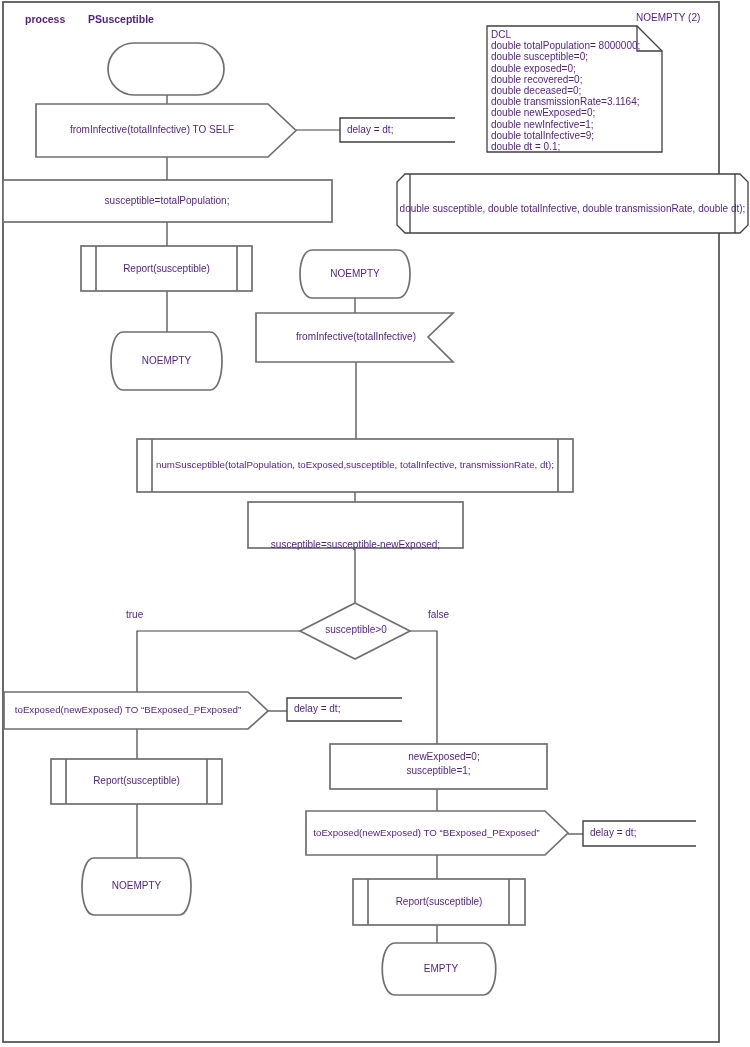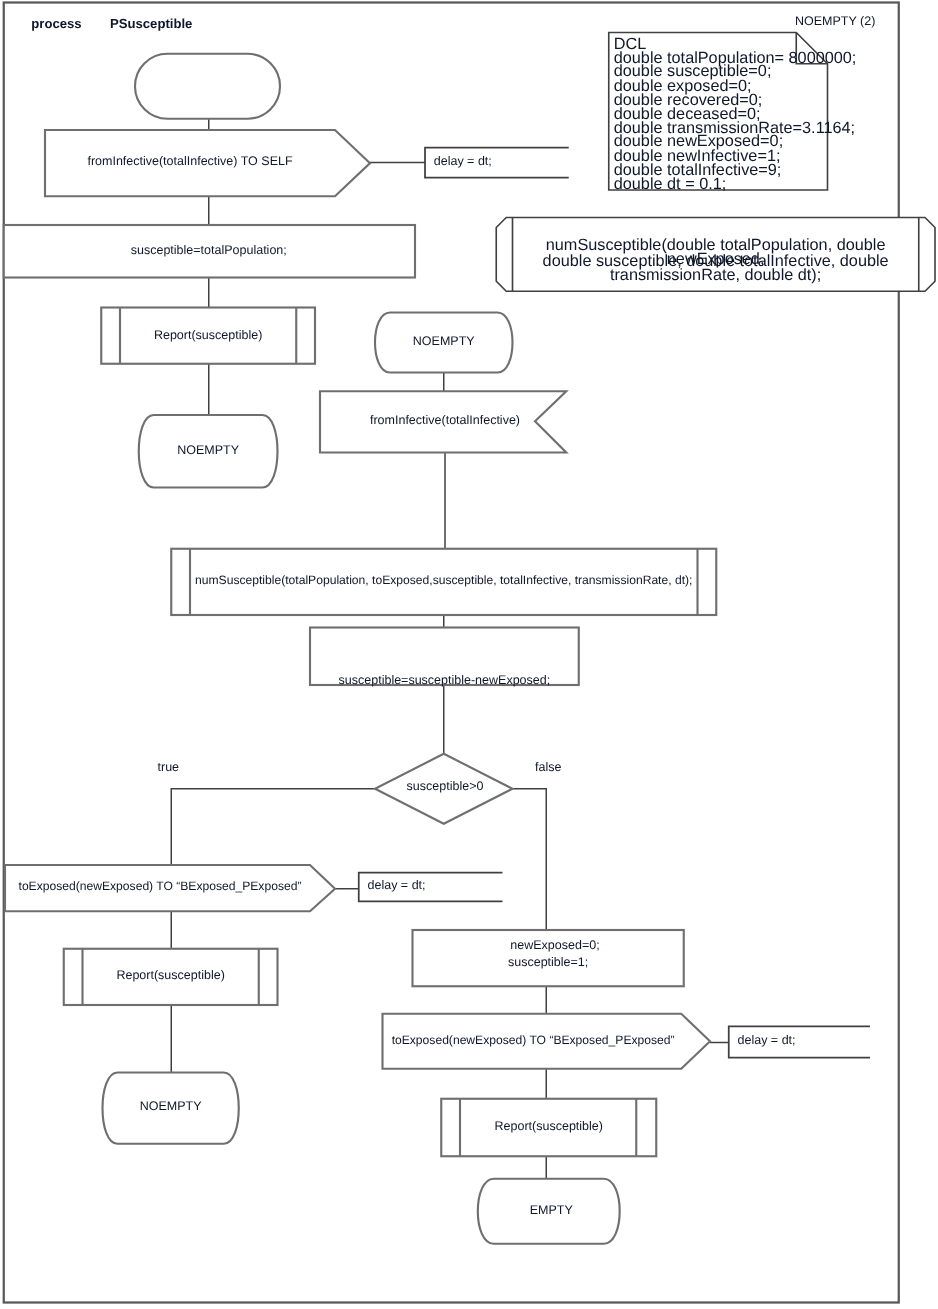--- a/index.html
+++ b/index.html
@@ -1,21 +1,21 @@
 <!DOCTYPE html>
 <html><head>
 <meta charset="utf-8">
 <style>
   html,body{margin:0;padding:0;background:#fff;}
   #page{position:relative;width:750px;height:1047px;background:#fff;overflow:hidden;
-        font-family:"Liberation Sans",sans-serif;color:#0f172a;}
+        font-family:"Liberation Sans",sans-serif;color:#4c1d95;}
   #shapes{position:absolute;left:0;top:0;width:750px;height:1047px;}
   .lbl{position:absolute;font-size:10px;line-height:12px;white-space:nowrap;}
   .ctr{text-align:center;white-space:normal;}
-  .sm{font-size:13px;line-height:11.2px;}
+  .sm{font-size:10px;line-height:11.2px;}
   .mid{font-size:9.7px;}
   .hdr{font-weight:bold;font-size:10.5px;}
   .dcl div{white-space:nowrap;}
 </style>
 </head>
 <body>
 
 <div id="page">
 
   <svg id="shapes" viewBox="0 0 750 1047">
@@ -91,21 +91,20 @@
     <div>double exposed=0;</div>
     <div>double recovered=0;</div>
     <div>double deceased=0;</div>
     <div>double transmissionRate=3.1164;</div>
     <div>double newExposed=0;</div>
     <div>double newInfective=1;</div>
     <div>double totalInfective=9;</div>
     <div>double dt = 0.1;</div>
   </div>
 
-  <div class="lbl sm ctr" style="left:397px;top:190px;width:351px;">numSusceptible(double totalPopulation, double newExposed,</div>
   <div class="lbl sm ctr" style="left:397px;top:203px;width:351px;">double susceptible, double totalInfective, double transmissionRate, double dt);</div>
 
   <div class="lbl ctr" style="left:36px;top:124px;width:232px;">fromInfective(totalInfective) TO SELF</div>
   <div class="lbl" style="left:347px;top:124px;">delay = dt;</div>
   <div class="lbl ctr" style="left:17px;top:195px;width:300px;">susceptible=totalPopulation;</div>
   <div class="lbl ctr" style="left:81px;top:263px;width:171px;">Report(susceptible)</div>
   <div class="lbl ctr" style="left:109px;top:355px;width:115px;">NOEMPTY</div>
   <div class="lbl ctr" style="left:298px;top:268px;width:114px;">NOEMPTY</div>
   <div class="lbl ctr" style="left:266px;top:331px;width:180px;">fromInfective(totalInfective)</div>
   <div class="lbl ctr mid" style="left:139px;top:459px;width:432px;">numSusceptible(totalPopulation, toExposed,susceptible, totalInfective, transmissionRate, dt);</div>

